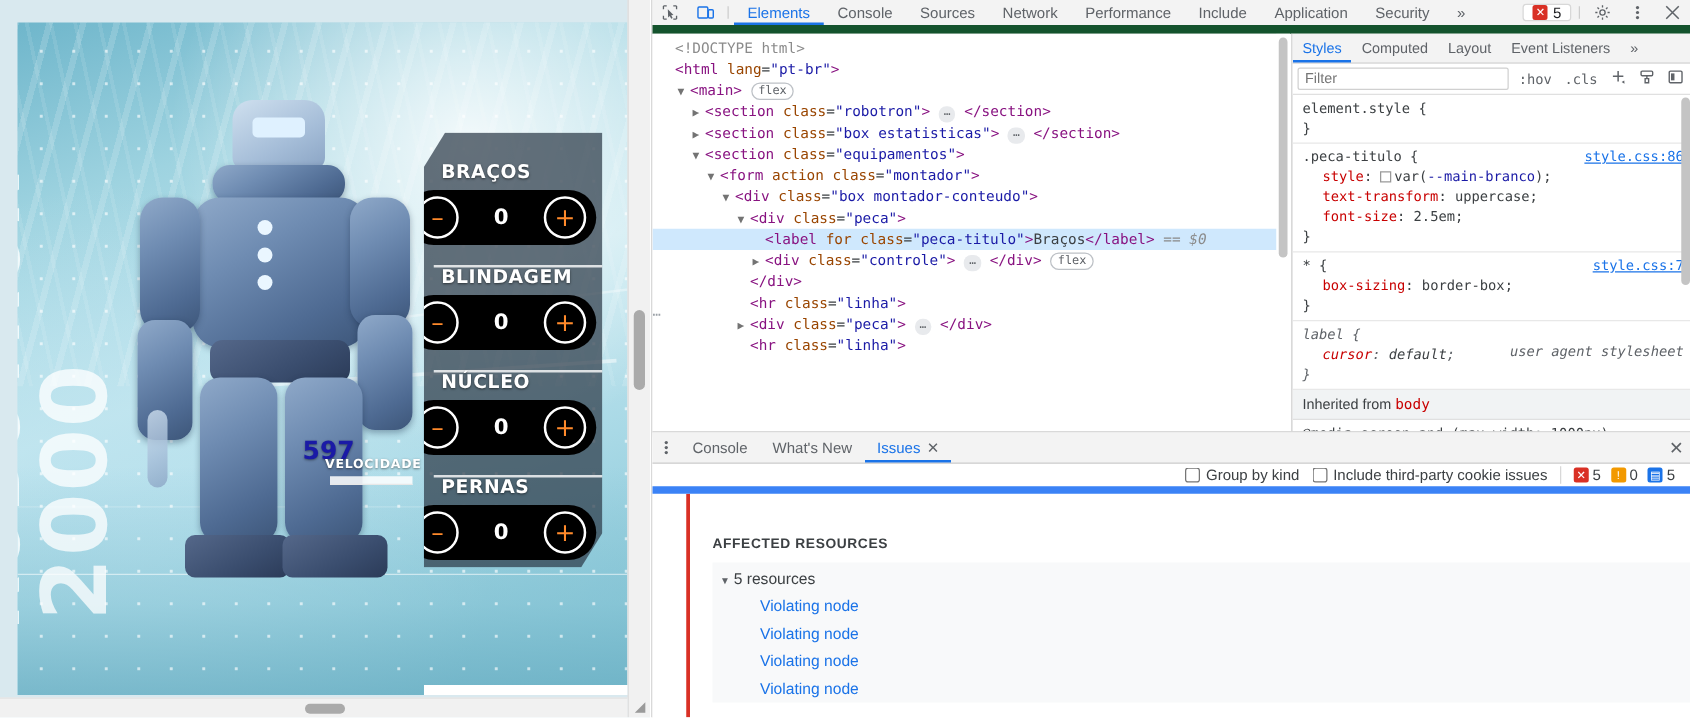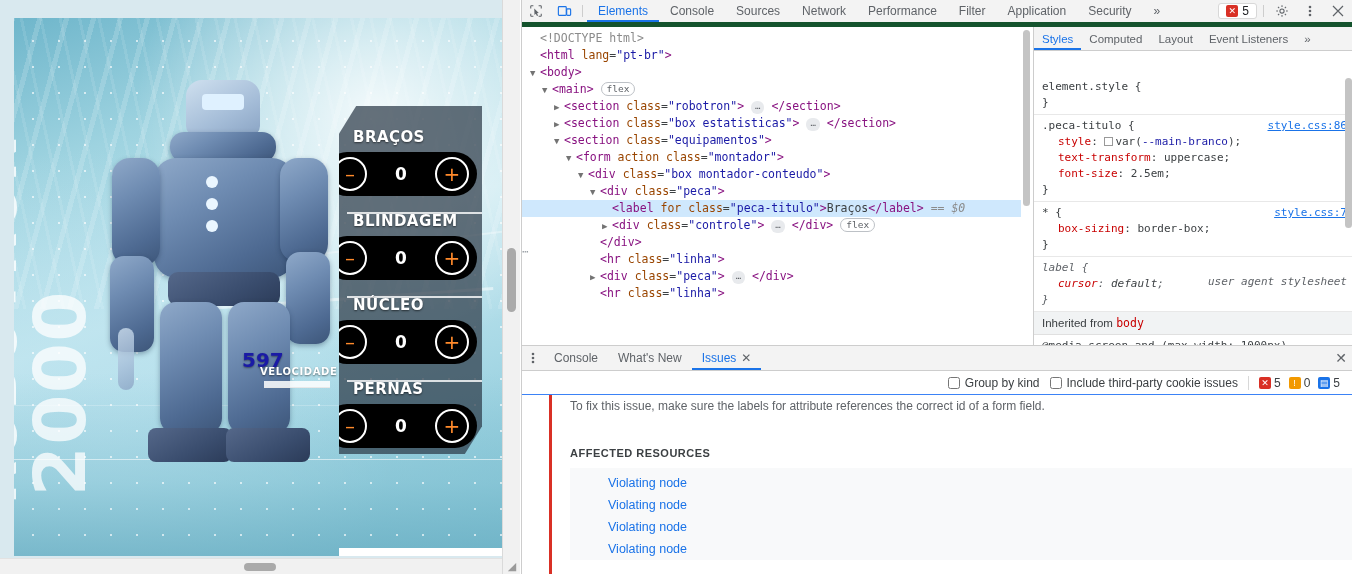--- a/index.html
+++ b/index.html
@@ -200,21 +200,21 @@
     width: 831px; height: 574px;
     background: #ffffff;
     border-left: 1px solid #cdcdcd;
     font-size: 12px; color: #202124;
   }
 
   
   #dt-toolbar {
     position: relative;
     height: 27px; display: flex; align-items: stretch;
-    background: #f3f3f3; border-bottom: 5px solid #14532d;
+    background: #f3f3f3; border-bottom: 7px solid #14532d;
   }
   .dt-iconbtn {
     width: 28px; display: flex; align-items: center; justify-content: center;
     cursor: pointer; color: #5f6368;
   }
   .dt-sep { width: 1px; background: #cdcdcd; margin: 5px 4px; }
   .dt-tab {
     display: flex; align-items: center; padding: 0 11px;
     color: #5f6368; cursor: pointer; white-space: nowrap;
     font-size: 12px;
@@ -341,21 +341,21 @@
              color: #5f6368; cursor: pointer; }
   .dw-tab { display: flex; align-items: center; gap: 5px; padding: 0 10px;
             color: #5f6368; font-size: 12px; cursor: pointer; }
   .dw-tab.active { color: #1a73e8; box-shadow: inset 0 -2px 0 #1a73e8; }
   .dw-close { font-size: 12px; color: #5f6368; }
   #drawer-x { position: absolute; right: 6px; top: 4px; color: #5f6368;
               font-size: 14px; cursor: pointer; }
 
   #issues-bar {
     height: 24px; display: flex; align-items: center; justify-content: flex-end;
-    gap: 10px; padding: 0 8px; border-bottom: 1px solid #3b82f6; background: #fff;
+    gap: 10px; padding: 0 8px; border-bottom: 6px solid #3b82f6; background: #fff;
     font-size: 12px; color: #3c4043;
   }
   #issues-bar label { display: flex; align-items: center; gap: 5px; cursor: pointer; }
   #issues-bar input[type=checkbox] { width: 12px; height: 12px; margin: 0; }
   #issues-counts { display: flex; align-items: center; gap: 3px;
                    border-left: 1px solid #d8d8d8; padding-left: 10px; }
   #issues-counts span.n { font-size: 12px; color: #3c4043; margin-right: 5px; }
 
   #issues-body { position: absolute; left: 0; top: 49px; right: 0; bottom: 0; overflow: hidden; }
   #issue-card { position: relative; margin-left: 27px; border-left: 3px solid #d93025;
@@ -482,21 +482,21 @@
           <rect x="10.5" y="5.5" width="4.5" height="7.5" rx="1" stroke="#1a73e8" stroke-width="1.3" fill="none"></rect>
         </svg>
       </div>
       <div class="dt-sep"></div>
 
       <div class="dt-tab active">Elements</div>
       <div class="dt-tab">Console</div>
       <div class="dt-tab">Sources</div>
       <div class="dt-tab">Network</div>
       <div class="dt-tab">Performance</div>
-      <div class="dt-tab">Filter</div>
+      <div class="dt-tab">Include</div>
       <div class="dt-tab">Application</div>
       <div class="dt-tab">Security</div>
       <div class="dt-tab">»</div>
 
       <div class="dt-spacer"></div>
 
       <div id="err-badge">
         <span class="sq-err">✕</span>
         <span>5</span>
       </div>
@@ -518,21 +518,20 @@
         <svg width="12" height="12" viewBox="0 0 12 12">
           <path d="M1 1l10 10M11 1L1 11" stroke="#5f6368" stroke-width="1.2"></path>
         </svg>
       </div>
     </div>
 
     <div id="dt-main">
       <div id="dt-tree">
         <div class="tl" style="padding-left: 0px;"><span class="arrow"></span><span class="doct">&lt;!DOCTYPE html&gt;</span></div>
           <div class="tl" style="padding-left: 0px;"><span class="arrow"></span><span class="punc">&lt;</span><span class="tag">html</span> <span class="attr">lang</span>=<span class="val">"pt-br"</span><span class="punc">&gt;</span></div>
-          <div class="tl" style="padding-left: 0px;"><span class="arrow">▼</span><span class="punc">&lt;</span><span class="tag">body</span><span class="punc">&gt;</span></div>
           <div class="tl" style="padding-left: 12px;"><span class="arrow">▼</span><span class="punc">&lt;</span><span class="tag">main</span><span class="punc">&gt;</span> <span class="badge-flex">flex</span></div>
           <div class="tl" style="padding-left: 24px;"><span class="arrow">▶</span><span class="punc">&lt;</span><span class="tag">section</span> <span class="attr">class</span>=<span class="val">"robotron"</span><span class="punc">&gt;</span> <span class="ellip">…</span> <span class="punc">&lt;/</span><span class="tag">section</span><span class="punc">&gt;</span></div>
           <div class="tl" style="padding-left: 24px;"><span class="arrow">▶</span><span class="punc">&lt;</span><span class="tag">section</span> <span class="attr">class</span>=<span class="val">"box estatisticas"</span><span class="punc">&gt;</span> <span class="ellip">…</span> <span class="punc">&lt;/</span><span class="tag">section</span><span class="punc">&gt;</span></div>
           <div class="tl" style="padding-left: 24px;"><span class="arrow">▼</span><span class="punc">&lt;</span><span class="tag">section</span> <span class="attr">class</span>=<span class="val">"equipamentos"</span><span class="punc">&gt;</span></div>
           <div class="tl" style="padding-left: 36px;"><span class="arrow">▼</span><span class="punc">&lt;</span><span class="tag">form</span> <span class="attr">action</span> <span class="attr">class</span>=<span class="val">"montador"</span><span class="punc">&gt;</span></div>
           <div class="tl" style="padding-left: 48px;"><span class="arrow">▼</span><span class="punc">&lt;</span><span class="tag">div</span> <span class="attr">class</span>=<span class="val">"box montador-conteudo"</span><span class="punc">&gt;</span></div>
           <div class="tl" style="padding-left: 60px;"><span class="arrow">▼</span><span class="punc">&lt;</span><span class="tag">div</span> <span class="attr">class</span>=<span class="val">"peca"</span><span class="punc">&gt;</span></div>
           <div class="tl sel" style="padding-left: 80px; margin-left: -8px; width: 502px;"><span class="arrow"></span><span class="punc">&lt;</span><span class="tag">label</span> <span class="attr">for</span> <span class="attr">class</span>=<span class="val">"peca-titulo"</span><span class="punc">&gt;</span><span class="txt">Braços</span><span class="punc">&lt;/</span><span class="tag">label</span><span class="punc">&gt;</span> <span class="sel-marker">== $0</span></div>
           <div class="tl" style="padding-left: 72px;"><span class="arrow">▶</span><span class="punc">&lt;</span><span class="tag">div</span> <span class="attr">class</span>=<span class="val">"controle"</span><span class="punc">&gt;</span> <span class="ellip">…</span> <span class="punc">&lt;/</span><span class="tag">div</span><span class="punc">&gt;</span> <span class="badge-flex">flex</span></div>
           <div class="tl" style="padding-left: 60px;"><span class="arrow"></span><span class="punc">&lt;/</span><span class="tag">div</span><span class="punc">&gt;</span></div>
@@ -555,20 +554,43 @@
         <span class="bc-arrow" style="margin-left:auto">▶</span>
       </div>
 
       <div id="dt-styles">
         <div id="styles-tabs">
           <div class="st-tab active">Styles</div>
           <div class="st-tab">Computed</div>
           <div class="st-tab">Layout</div>
           <div class="st-tab">Event Listeners</div>
           <div class="st-tab">»</div>
+        </div>
+        <div id="styles-filterbar">
+          <input id="styles-filter" placeholder="Filter" style="">
+          <span class="st-btn">:hov</span>
+          <span class="st-btn">.cls</span>
+          <span class="st-btn">
+            <svg width="13" height="13" viewBox="0 0 14 14">
+              <path d="M7 2v9M2.5 6.5h9" stroke="#5f6368" stroke-width="1.3"></path>
+              <path d="M10 11.5l2.5 1.5-.2-2.8z" fill="#5f6368"></path>
+            </svg>
+          </span>
+          <span class="st-btn">
+            <svg width="13" height="13" viewBox="0 0 14 14">
+              <rect x="2" y="2" width="10" height="4" rx="1" stroke="#5f6368" stroke-width="1.2" fill="none"></rect>
+              <path d="M7 6v2.5M5.5 8.5h3v3.5h-3z" stroke="#5f6368" stroke-width="1.2" fill="none"></path>
+            </svg>
+          </span>
+          <span class="st-btn">
+            <svg width="13" height="13" viewBox="0 0 14 14">
+              <rect x="1.5" y="2" width="11" height="10" rx="1" stroke="#5f6368" stroke-width="1.2" fill="none"></rect>
+              <rect x="3" y="4" width="3" height="6" fill="#5f6368"></rect>
+            </svg>
+          </span>
         </div>
         <div id="styles-body">
             <div class="rule">
               <div>element.style {</div>
               <div>}</div>
             </div>
             <div class="rule">
               <span class="src" style="position:absolute;right:6px;top:3px;">style.css:86</span>
               <div>.peca-titulo {</div>
               <div class="prop"><span class="pname">style</span>: <span class="swatch"></span><span class="pval">var(</span><span class="pvar">--main-branco</span><span class="pval">)</span>;</div>
@@ -632,25 +654,25 @@
           <span class="n">5</span>
           <span class="sq-warn">!</span>
           <span class="n">0</span>
           <span class="sq-info">▤</span>
           <span class="n">5</span>
         </div>
       </div>
 
       <div id="issues-body">
         <div id="issue-card">
-          <div class="issue-desc">
-            <span>To fix this issue, make sure the labels for attribute references the correct id of a form field.</span>
-          </div>
           <div class="issue-section-title">AFFECTED RESOURCES</div>
           <div id="resources-box">
+            <div id="resources-head">
+              <span class="tri">▼</span><span>5 resources</span>
+            </div>
             <a class="vnode">Violating node</a>
             <a class="vnode">Violating node</a>
             <a class="vnode">Violating node</a>
             <a class="vnode">Violating node</a>
           </div>
         </div>
       </div>
     </div>
 
   </div>

